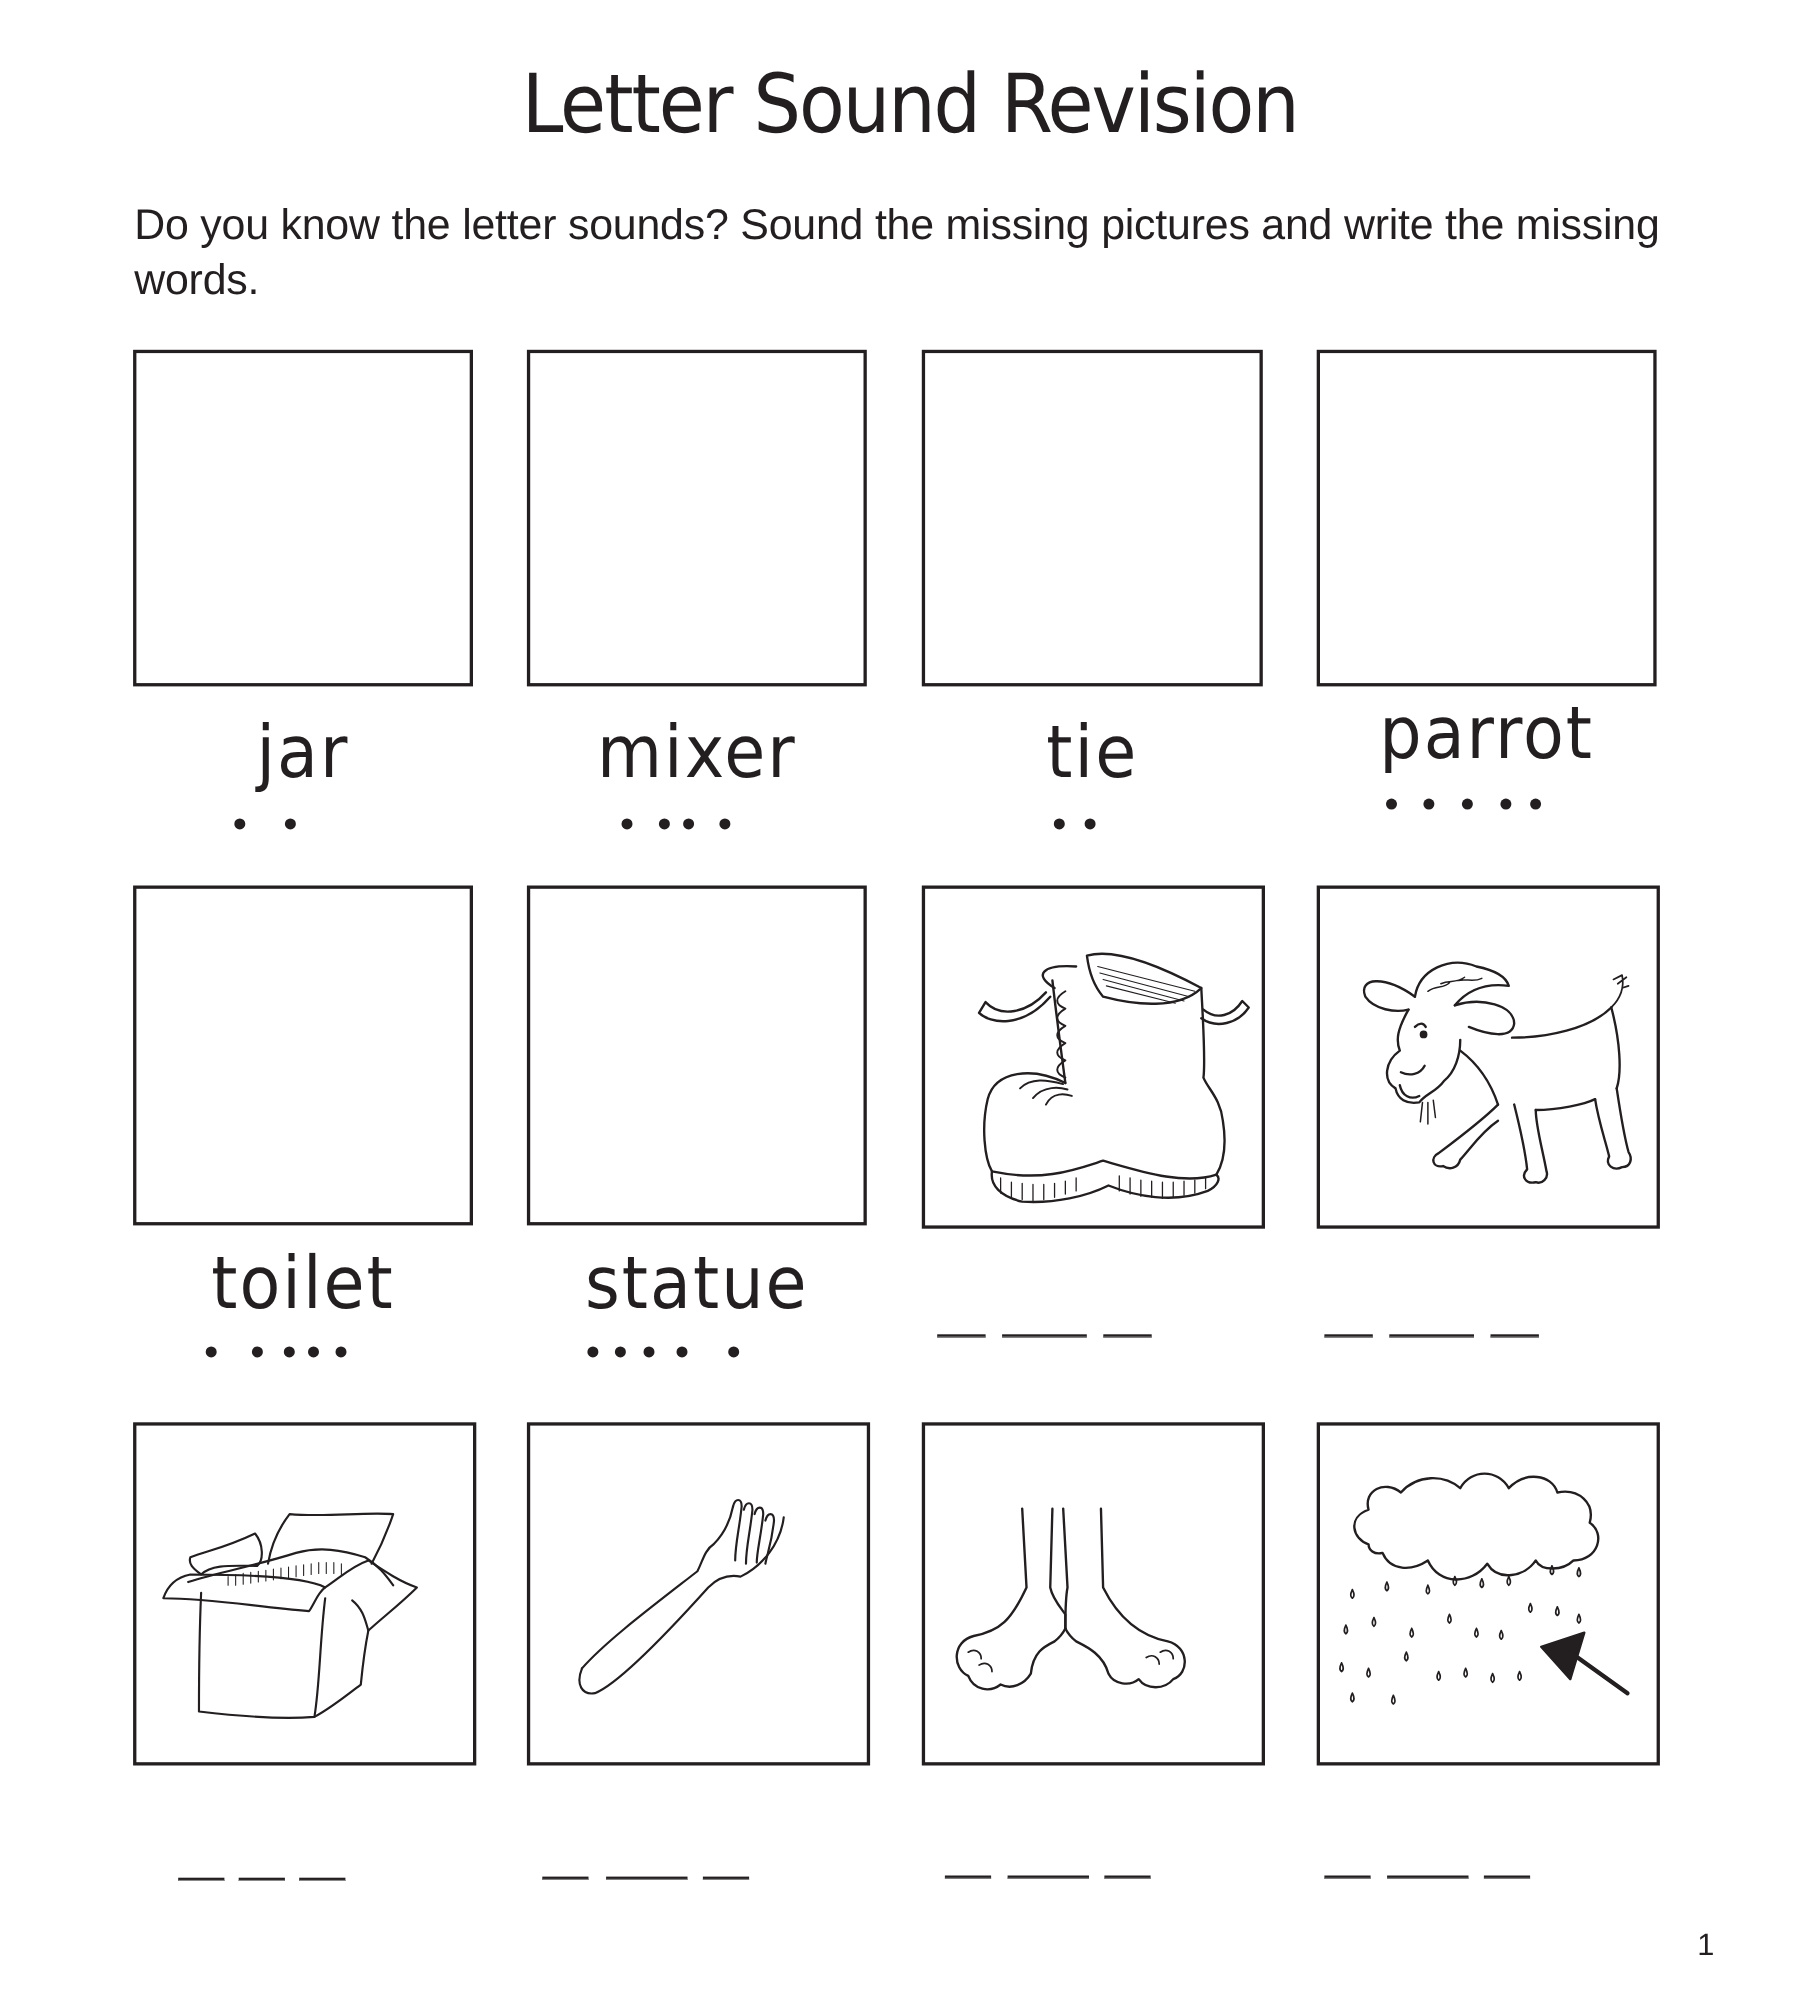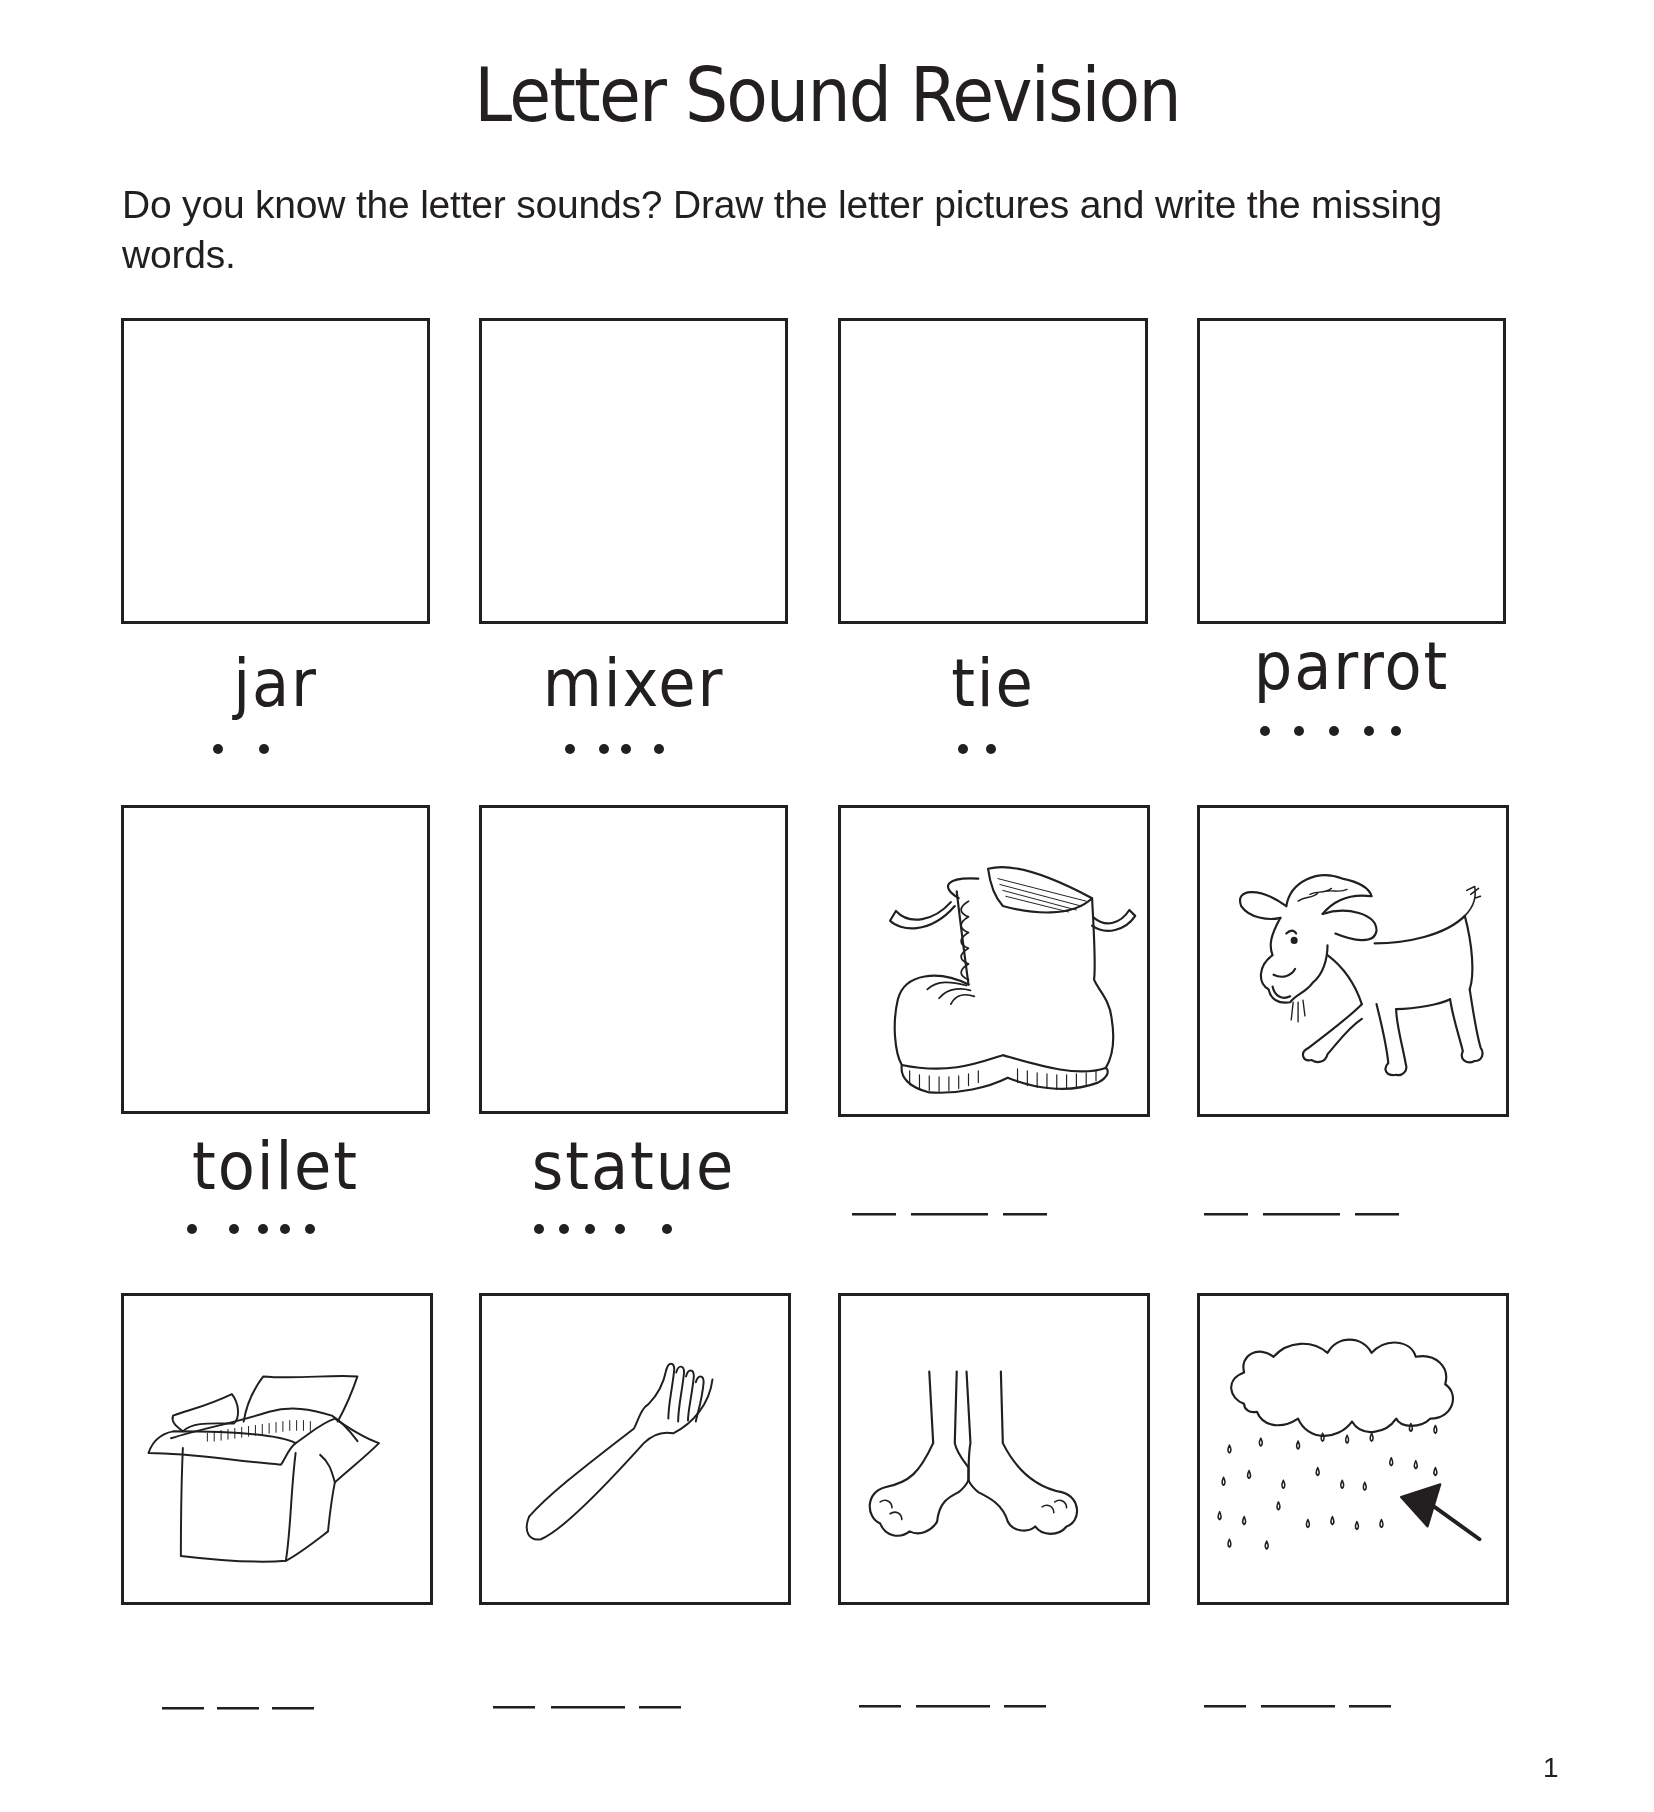--- a/index.html
+++ b/index.html
@@ -30,21 +30,21 @@
   .blank { position: absolute; height: 2px; background: #231f20; border-bottom: 1px solid #888; top: 0; }
   .pagenum {
     position: absolute; left: 1543px; top: 1752px;
     font-family: "Liberation Sans", sans-serif; font-size: 28px; color: #231f20;
   }
 </style>
 </head>
 <body>
 
 <div class="title">Letter Sound Revision</div>
-<div class="instructions">Do you know the letter sounds? Draw the letter pictures and write the missing words.</div>
+<div class="instructions">Do you know the letter sounds? Sound the missing pictures and write the missing words.</div>
 
 <div class="box" style="left:121px; top:318px; width:309px; height:306px;"></div>
 <div class="box" style="left:479px; top:318px; width:309px; height:306px;"></div>
 <div class="box" style="left:838px; top:318px; width:310px; height:306px;"></div>
 <div class="box" style="left:1197px; top:318px; width:309px; height:306px;"></div>
 
 <div class="word" style="left:121px; top:645px; width:309px;">jar</div>
 <div class="dots" style="left:121px; top:744px; width:309px;">
   <span class="dot" style="left:92px;"></span>
   <span class="dot" style="left:138px;"></span>

